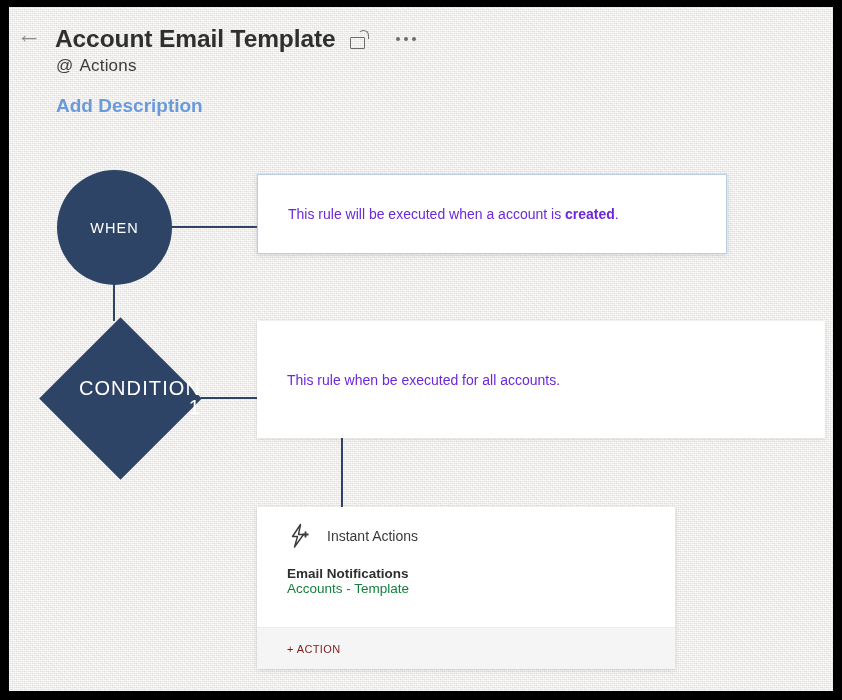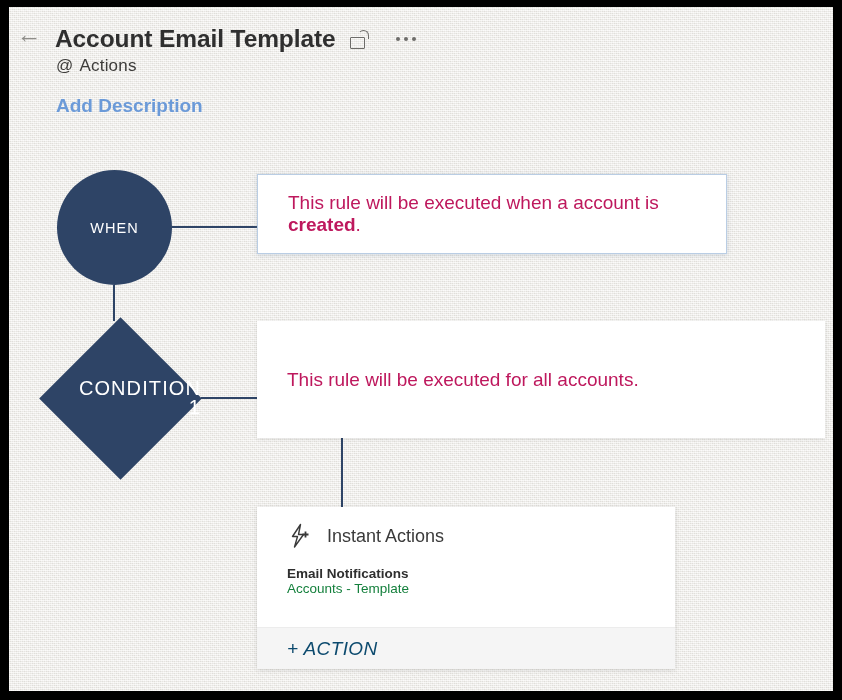--- a/index.html
+++ b/index.html
@@ -192,22 +192,22 @@
   .card-condition {
     left: 248px; top: 314px;
     width: 568px; height: 117px;
     box-shadow: 0 1px 4px rgba(0,0,0,.10);
     display: flex;
     align-items: center;
     padding: 0 30px;
     cursor: pointer;
   }
   .card-text {
-    font-size: 19px;
-    color: #be185d;
+    font-size: 14px;
+    color: #6d28d9;
   }
   .card-text b { font-weight: bold; }
 
   
   .card-actions {
     left: 248px; top: 500px;
     width: 418px; height: 162px;
     box-shadow: 0 1px 5px rgba(0,0,0,.13);
     cursor: default;
   }
@@ -218,21 +218,21 @@
     align-items: center;
     gap: 14px;
     margin-bottom: 17px;
   }
   .bolt-icon {
     position: relative;
     width: 26px; height: 26px;
     flex: none;
   }
   .actions-title {
-    font-size: 18px;
+    font-size: 14px;
     color: #3a3a3a;
   }
   .action-name {
     font-size: 13.5px;
     font-weight: bold;
     color: #2f2f2f;
     margin-bottom: 0;
   }
   .action-sub {
     font-size: 13.5px;
@@ -243,25 +243,24 @@
     left: 0; bottom: 0;
     width: 100%;
     height: 42px;
     background: #f5f5f5;
     border-top: 1px solid #ececec;
     display: flex;
     align-items: center;
     padding: 0 30px;
   }
   .add-action {
-    font-size: 19px;
-    color: #0c4a6e;
+    font-size: 11px;
+    color: #7f1d1d;
     letter-spacing: .4px;
     cursor: pointer;
-    font-style: italic;
   }
 </style>
 </head>
 <body>
 
 <div class="screen">
   <div class="canvas">
 
     <div class="header">
 
@@ -306,21 +305,21 @@
 
       <div class="condition-node">
         <div class="shape"></div>
         <div class="label">
           <div>CONDITION</div>
           <div>1</div>
         </div>
       </div>
 
       <div class="card card-condition">
-        <div class="card-text">This rule will be executed for all accounts.</div>
+        <div class="card-text">This rule when be executed for all accounts.</div>
       </div>
 
       <div class="card card-actions">
         <div class="actions-body">
 
           <div class="actions-head">
             <div class="bolt-icon">
               <svg width="26" height="26" viewBox="0 0 26 26" xmlns="http://www.w3.org/2000/svg">
                 <path d="M13.5 1.5 L5.5 13.5 L10.5 13.5 L7.5 24 L16.5 11.5 L11.5 11.5 Z" fill="none" stroke="#3a3a3a" stroke-width="1.4" stroke-linejoin="round"></path>
                 <path d="M18.5 8.5 L18.5 14.5 M15.5 11.5 L21.5 11.5" stroke="#3a3a3a" stroke-width="1.8" stroke-linecap="butt"></path>

